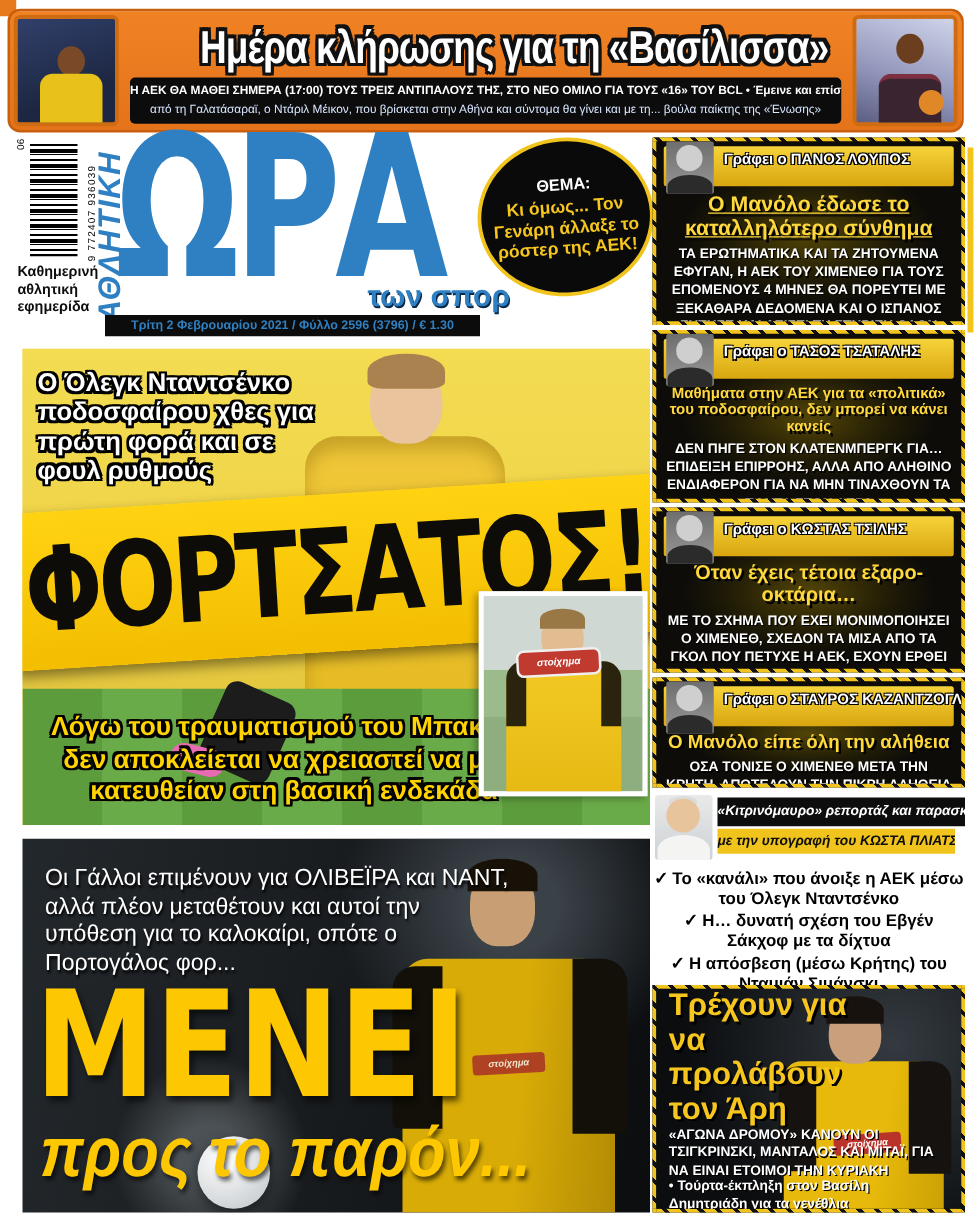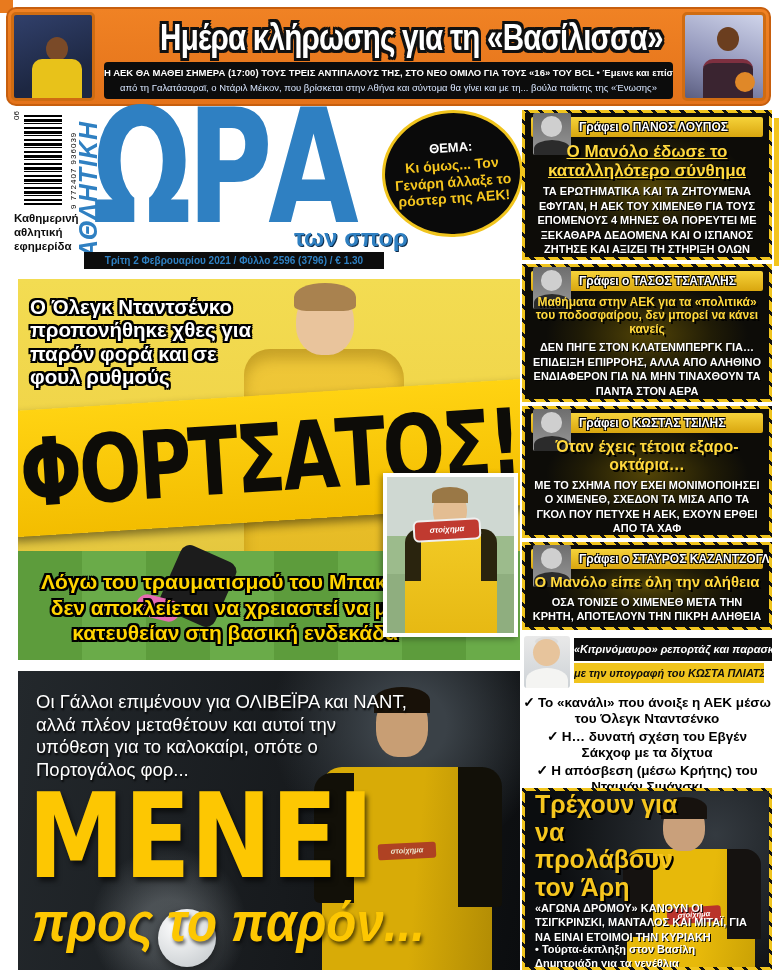--- a/index.html
+++ b/index.html
@@ -78,21 +78,21 @@
   .right-col { position:absolute; left:522px; top:110px; width:250px; display:flex; flex-direction:column; gap:4px; }
   .panel {
     position:relative; background:#0d0c08; border:3px solid transparent;
     border-image:repeating-linear-gradient(45deg,#f0c41d 0 7px,#111 7px 10px) 3;
     overflow:hidden; padding:2px 6px 4px;
   }
   .panel::before { content:""; position:absolute; left:8%; top:18%; width:84%; height:74%;
     background:radial-gradient(ellipse at 50% 45%, rgba(140,115,5,0.55), rgba(90,75,0,0.25) 45%, transparent 70%);
     pointer-events:none; }
   .author-strip {
-    position:relative; height:20px; margin:2px 0 5px 0;
+    position:relative; height:32px; margin:2px 0 5px 0;
     background:linear-gradient(#f6d33a,#d9a60f); border-radius:2px;
     color:#fff; font-size:12px; font-weight:bold; line-height:20px; padding-left:48px;
     text-shadow:1px 1px 0 #000, -1px -1px 0 #000, 1px -1px 0 #000, -1px 1px 0 #000; white-space:nowrap;
   }
   .mug { position:absolute; left:2px; top:-4px; width:38px; height:42px; overflow:hidden;
     background:linear-gradient(#6e6e6e,#999); border-radius:2px; }
   .mug i { position:absolute; left:22%; top:8%; width:55%; height:48%; background:#cfcfcf; border-radius:50%; }
   .mug b { position:absolute; left:3%; bottom:-6%; width:94%; height:42%; background:#2b2b2b; border-radius:50% 50% 0 0; }
   .panel-headline { position:relative; color:#ffd83d; font-size:16.5px; font-weight:bold; text-align:center; line-height:1.12;
     text-shadow:2px 2px 0 #000; margin-bottom:4px; }
@@ -321,21 +321,21 @@
       <div class="ad-board b1">onαn</div>
       <div class="ad-star">✱</div>
       <div class="ad-board b2">onαn</div>
       <div class="eagle-blob"></div>
       <div class="ms-player-torso"></div>
       <div class="ms-player-head"></div>
     </div>
     <div class="ms-grass"></div>
     <div class="ms-leg"></div>
     <div class="ms-boot"></div>
-    <div class="ms-kicker">Ο Όλεγκ Νταντσένκο προπονήθηκε χθες για παρόν φορά και σε φουλ ρυθμούς</div>
+    <div class="ms-kicker">Ο Όλεγκ Νταντσένκο ποδοσφαίρου χθες για πρώτη φορά και σε φουλ ρυθμούς</div>
     <div class="ms-banner">
       <div class="ms-banner-text">ΦΟΡΤΣΑΤΟΣ!</div>
     </div>
     <div class="ms-caption">Λόγω του τραυματισμού του Μπακάκη, δεν αποκλείεται να χρειαστεί να μπει κατευθείαν στη βασική ενδεκάδα</div>
     <div class="ms-inset">
       <div class="sky"></div>
       <div class="in-head"></div>
       <div class="in-torso"></div>
       <div class="in-patch">στοίχημα</div>
     </div>

